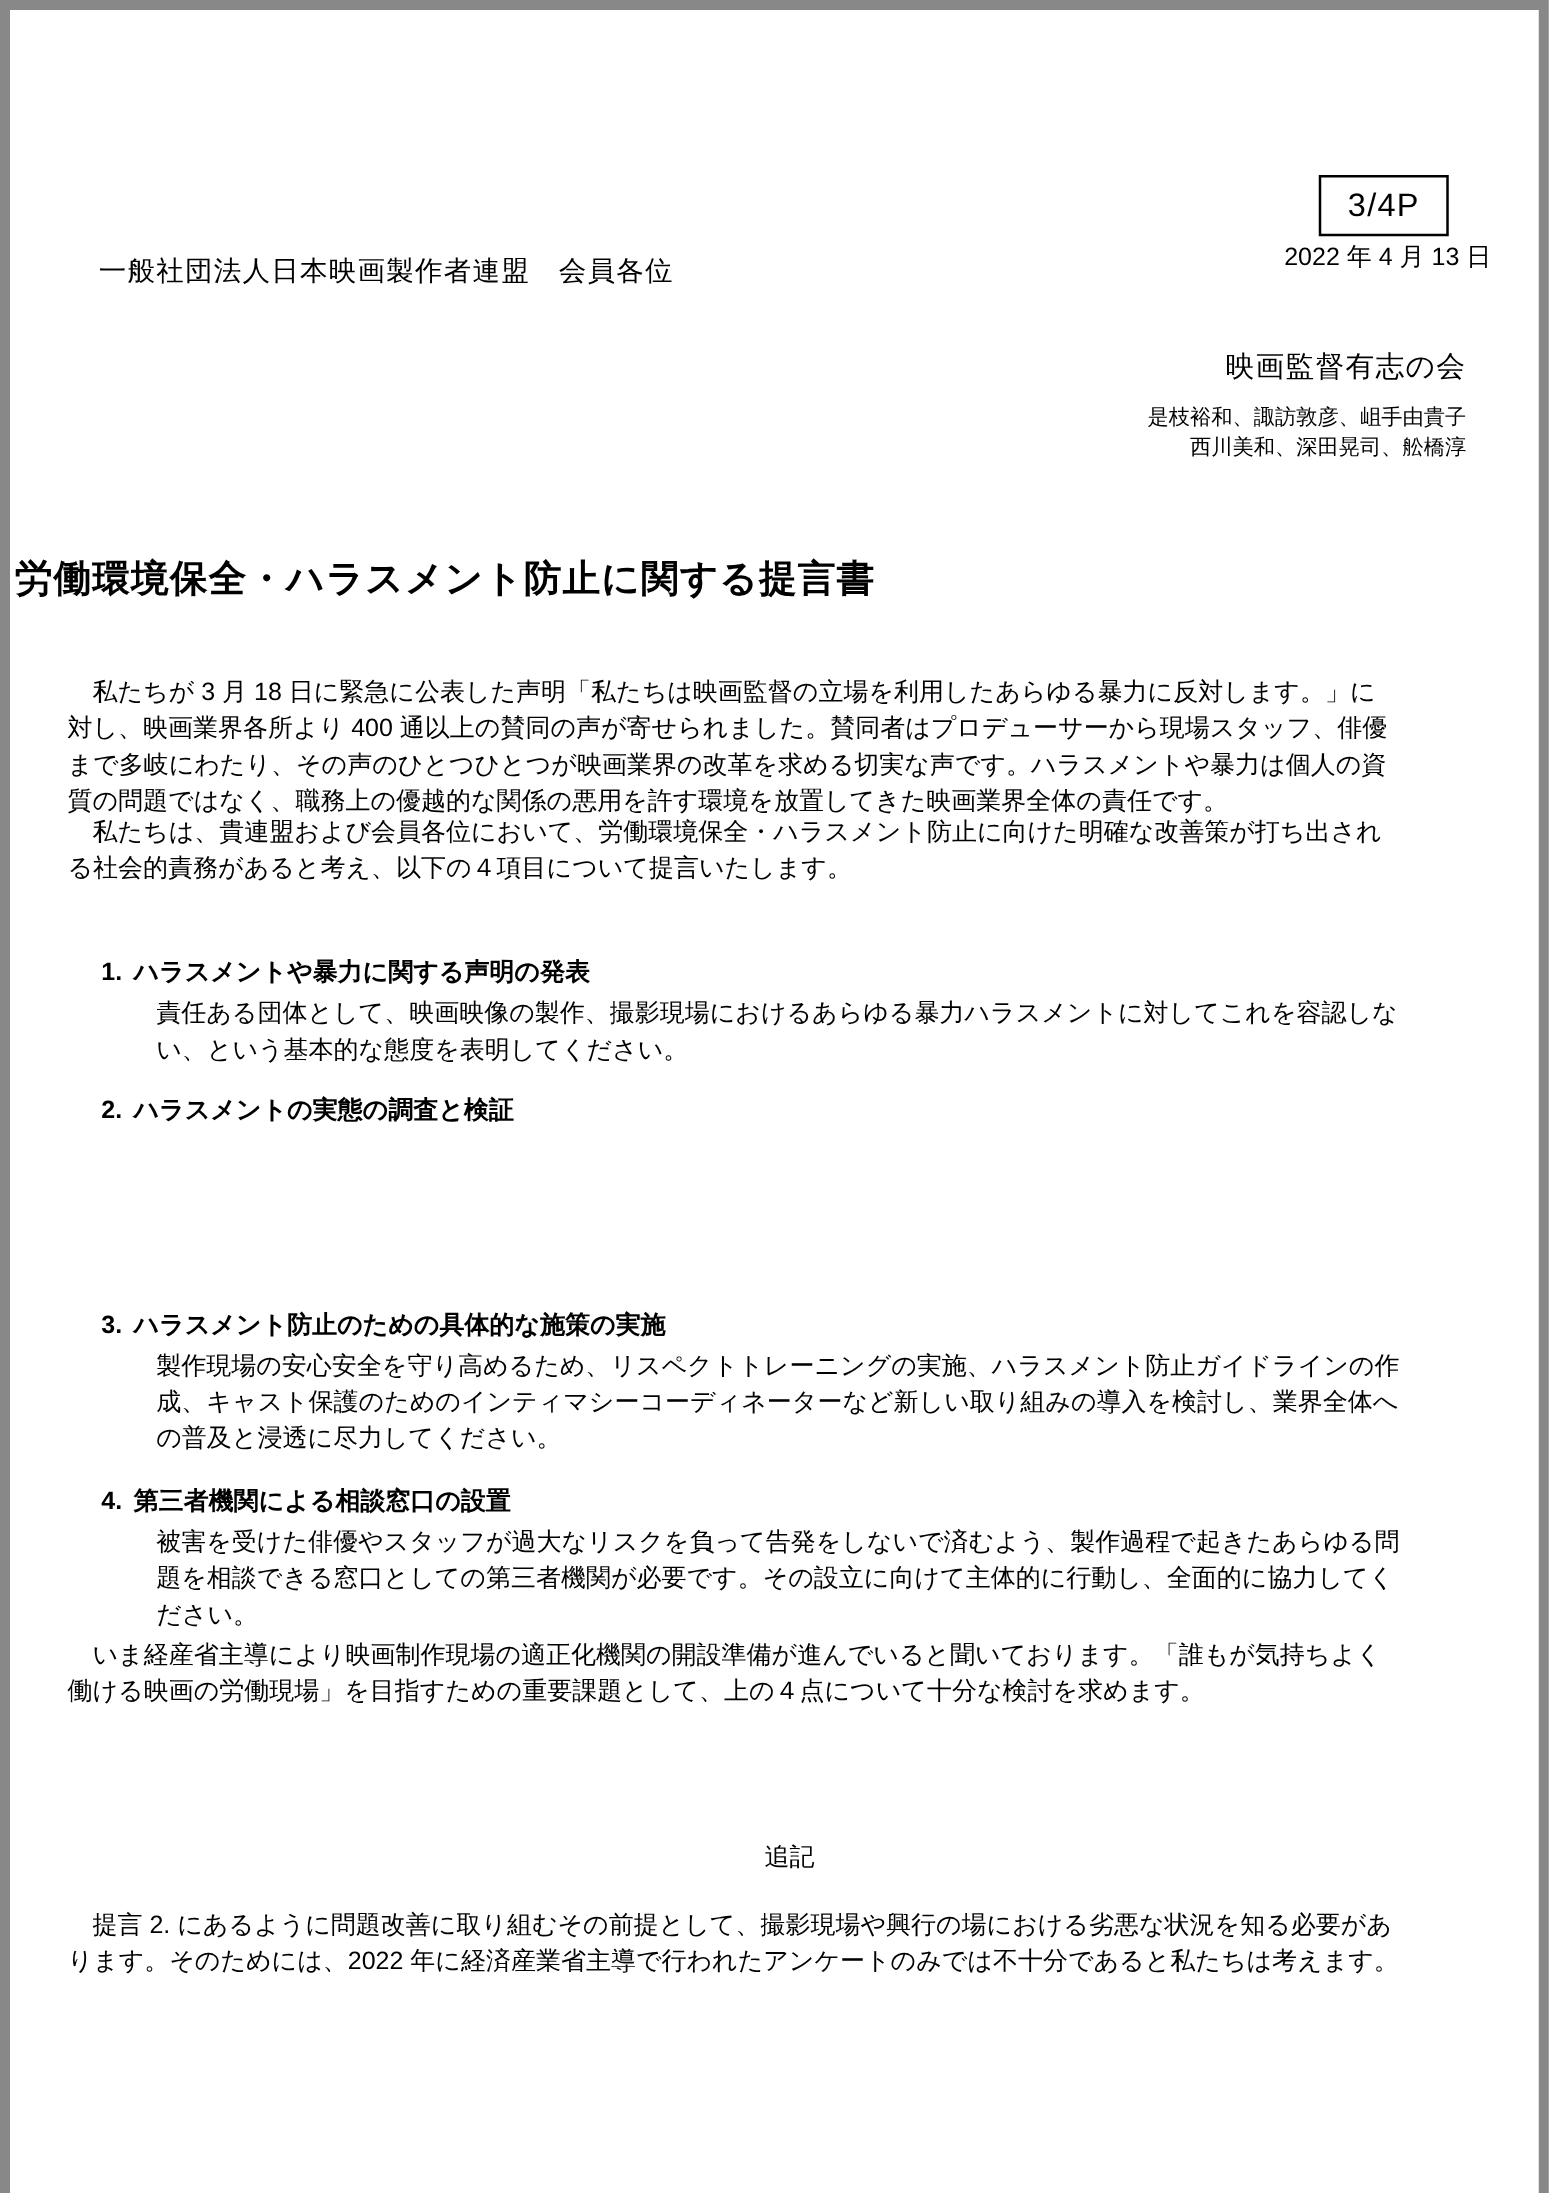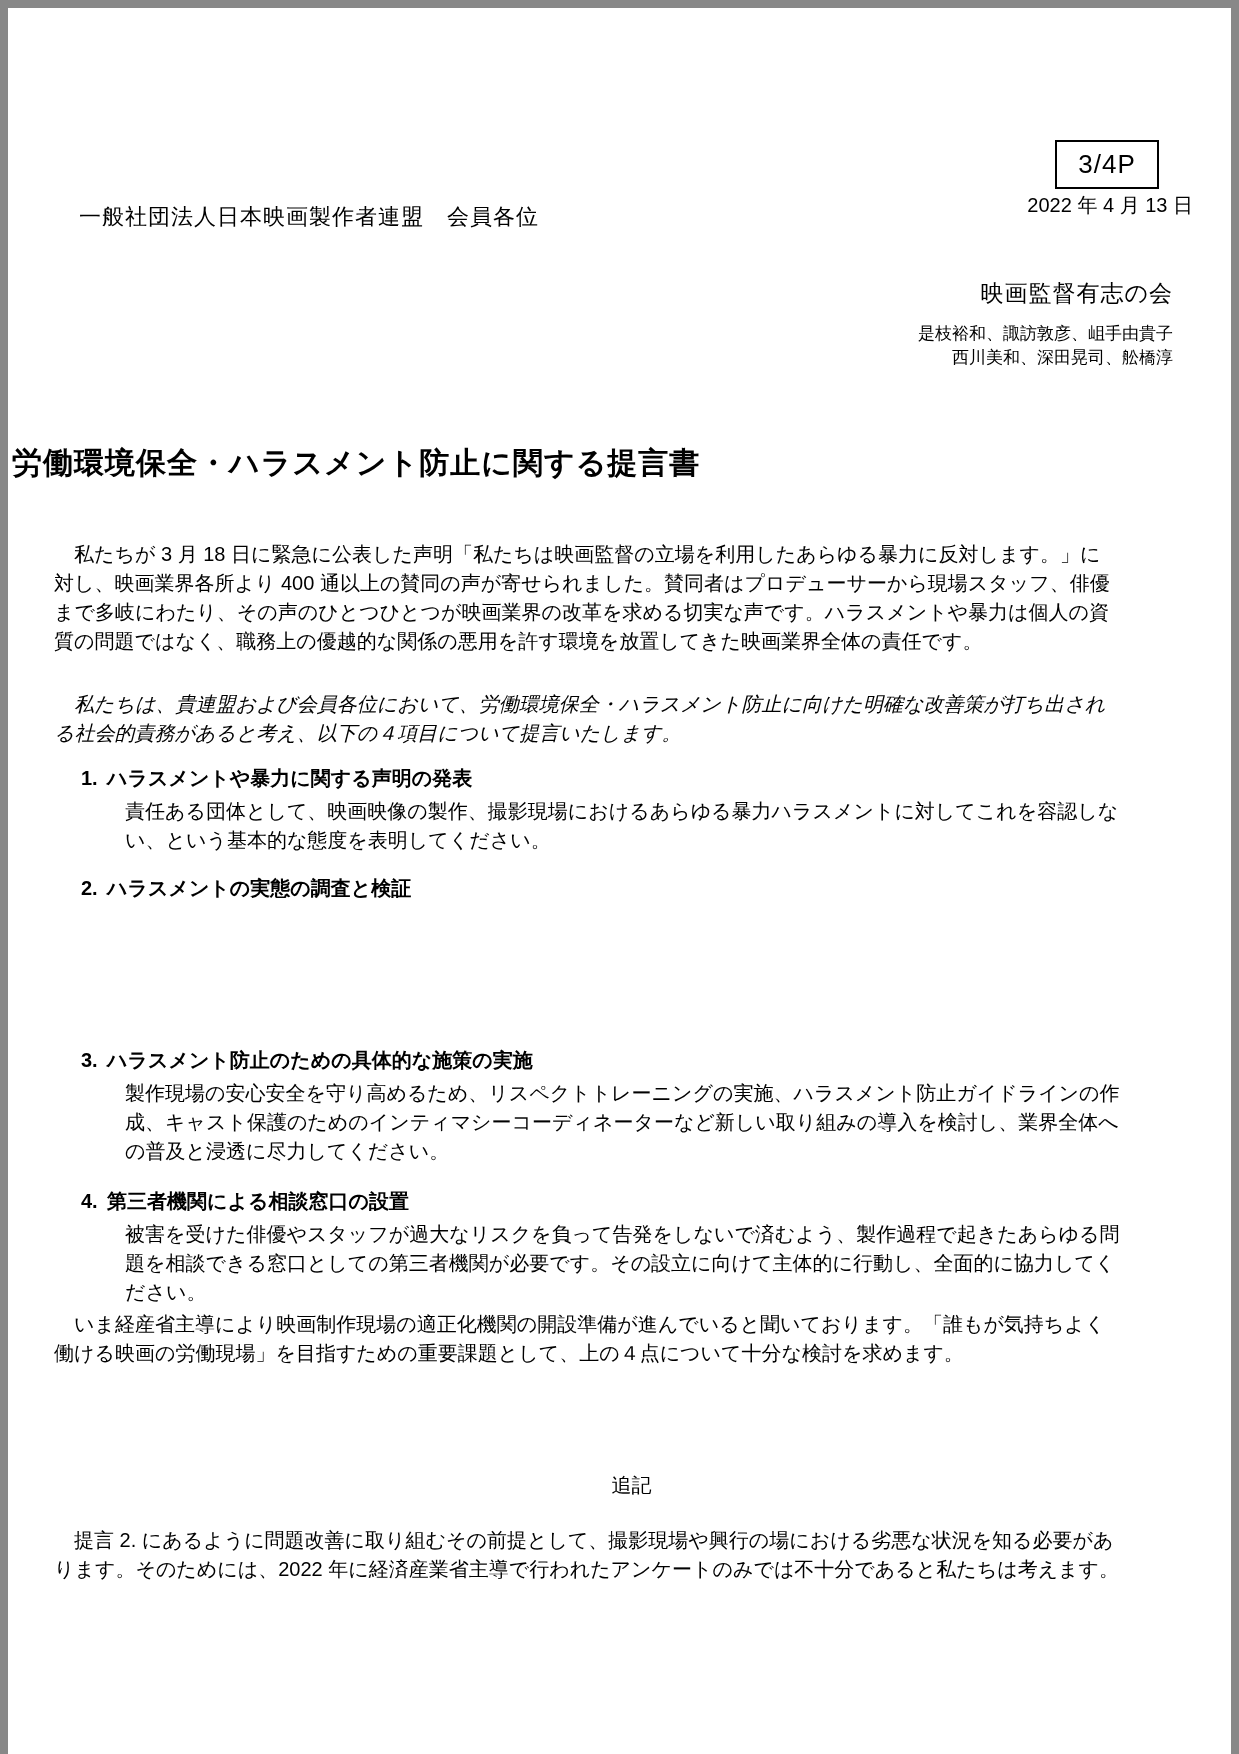--- a/index.html
+++ b/index.html
@@ -58,21 +58,21 @@
     text-align: left;
     font-size: 30px;
     font-weight: 700;
     letter-spacing: 1px;
   }
   .bodytext {
     font-size: 20px;
     line-height: 29px;
   }
   .p1 { position: absolute; left: 42px; top: 528px;  width: 1160px; }
-  .p2 { position: absolute; left: 42px; top: 678px;  width: 1160px; font-style: italic; }
+  .p2 { position: absolute; left: 42px; top: 640px;  width: 1160px; }
   .closing { position: absolute; left: 42px; top: 1298px; width: 1160px; }
 
   .item { position: absolute; left: 65px; right: 40px; }
   .item-1 { top: 748px; }
   .item-2 { top: 858px; }
   .item-3 { top: 1030px; }
   .item-4 { top: 1171px; }
   .item .num {
     position: absolute; left: 0; top: 0;
     font-size: 20px; line-height: 29px; font-weight: 700;

